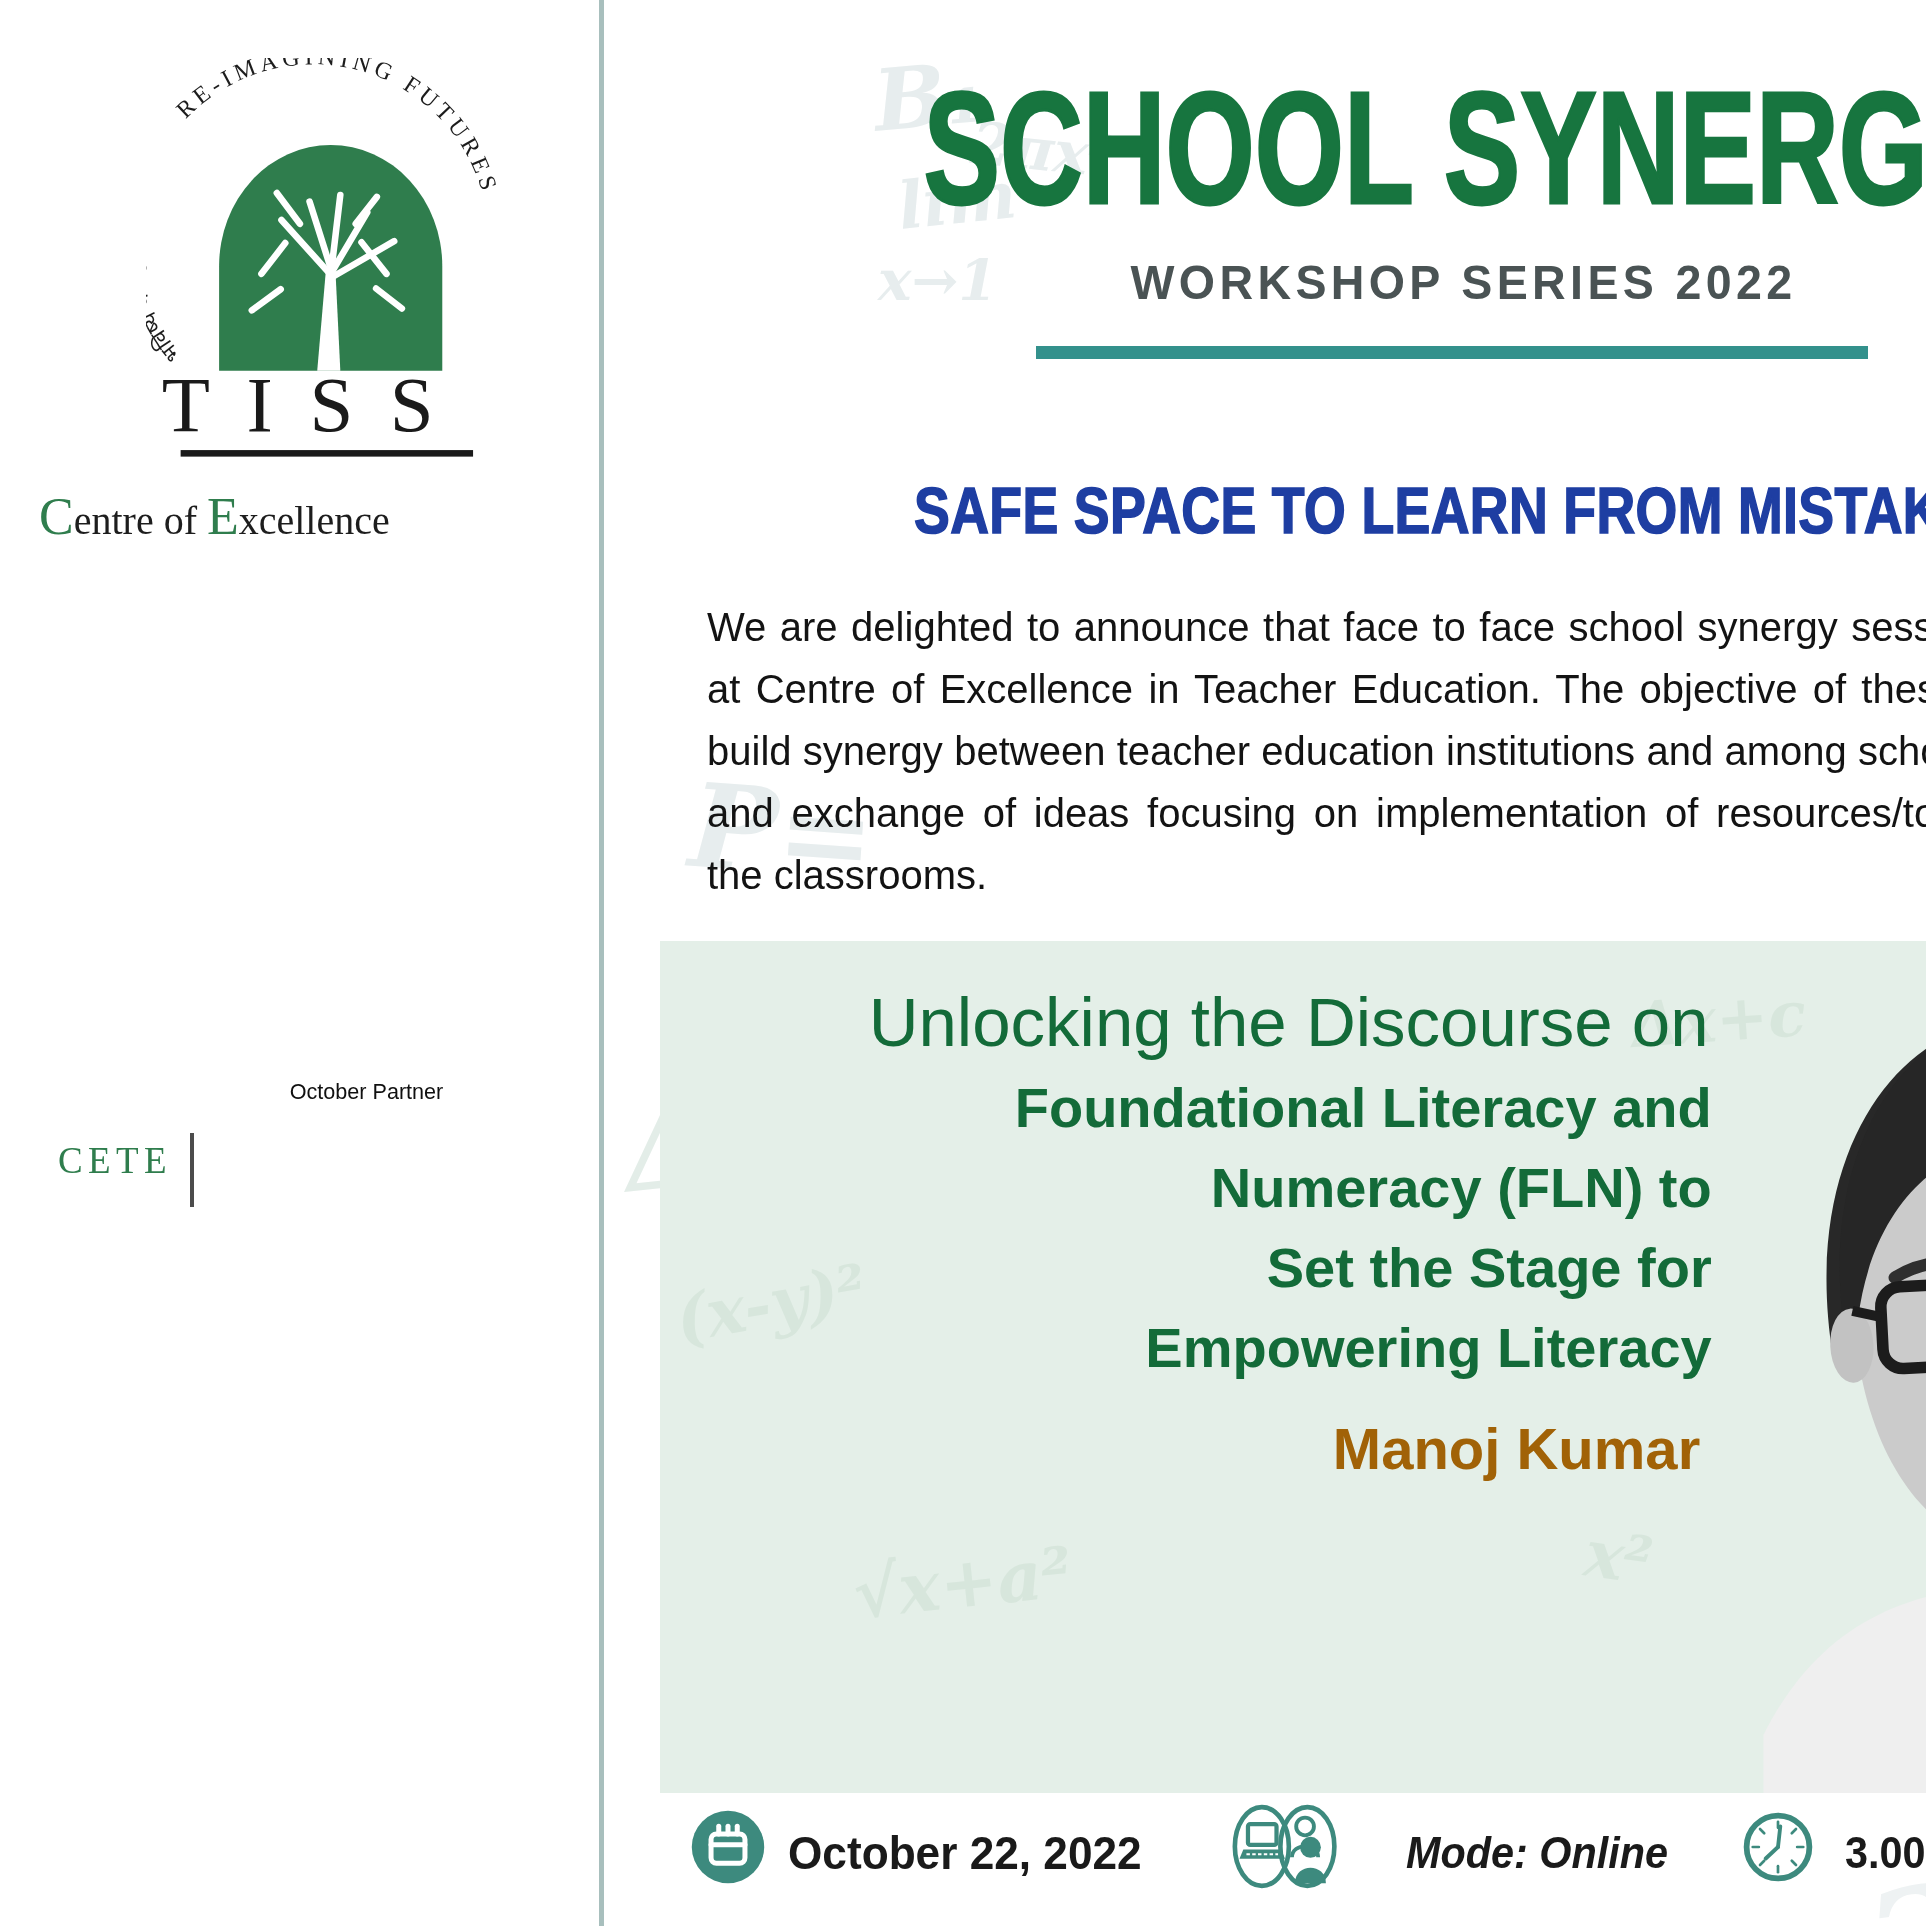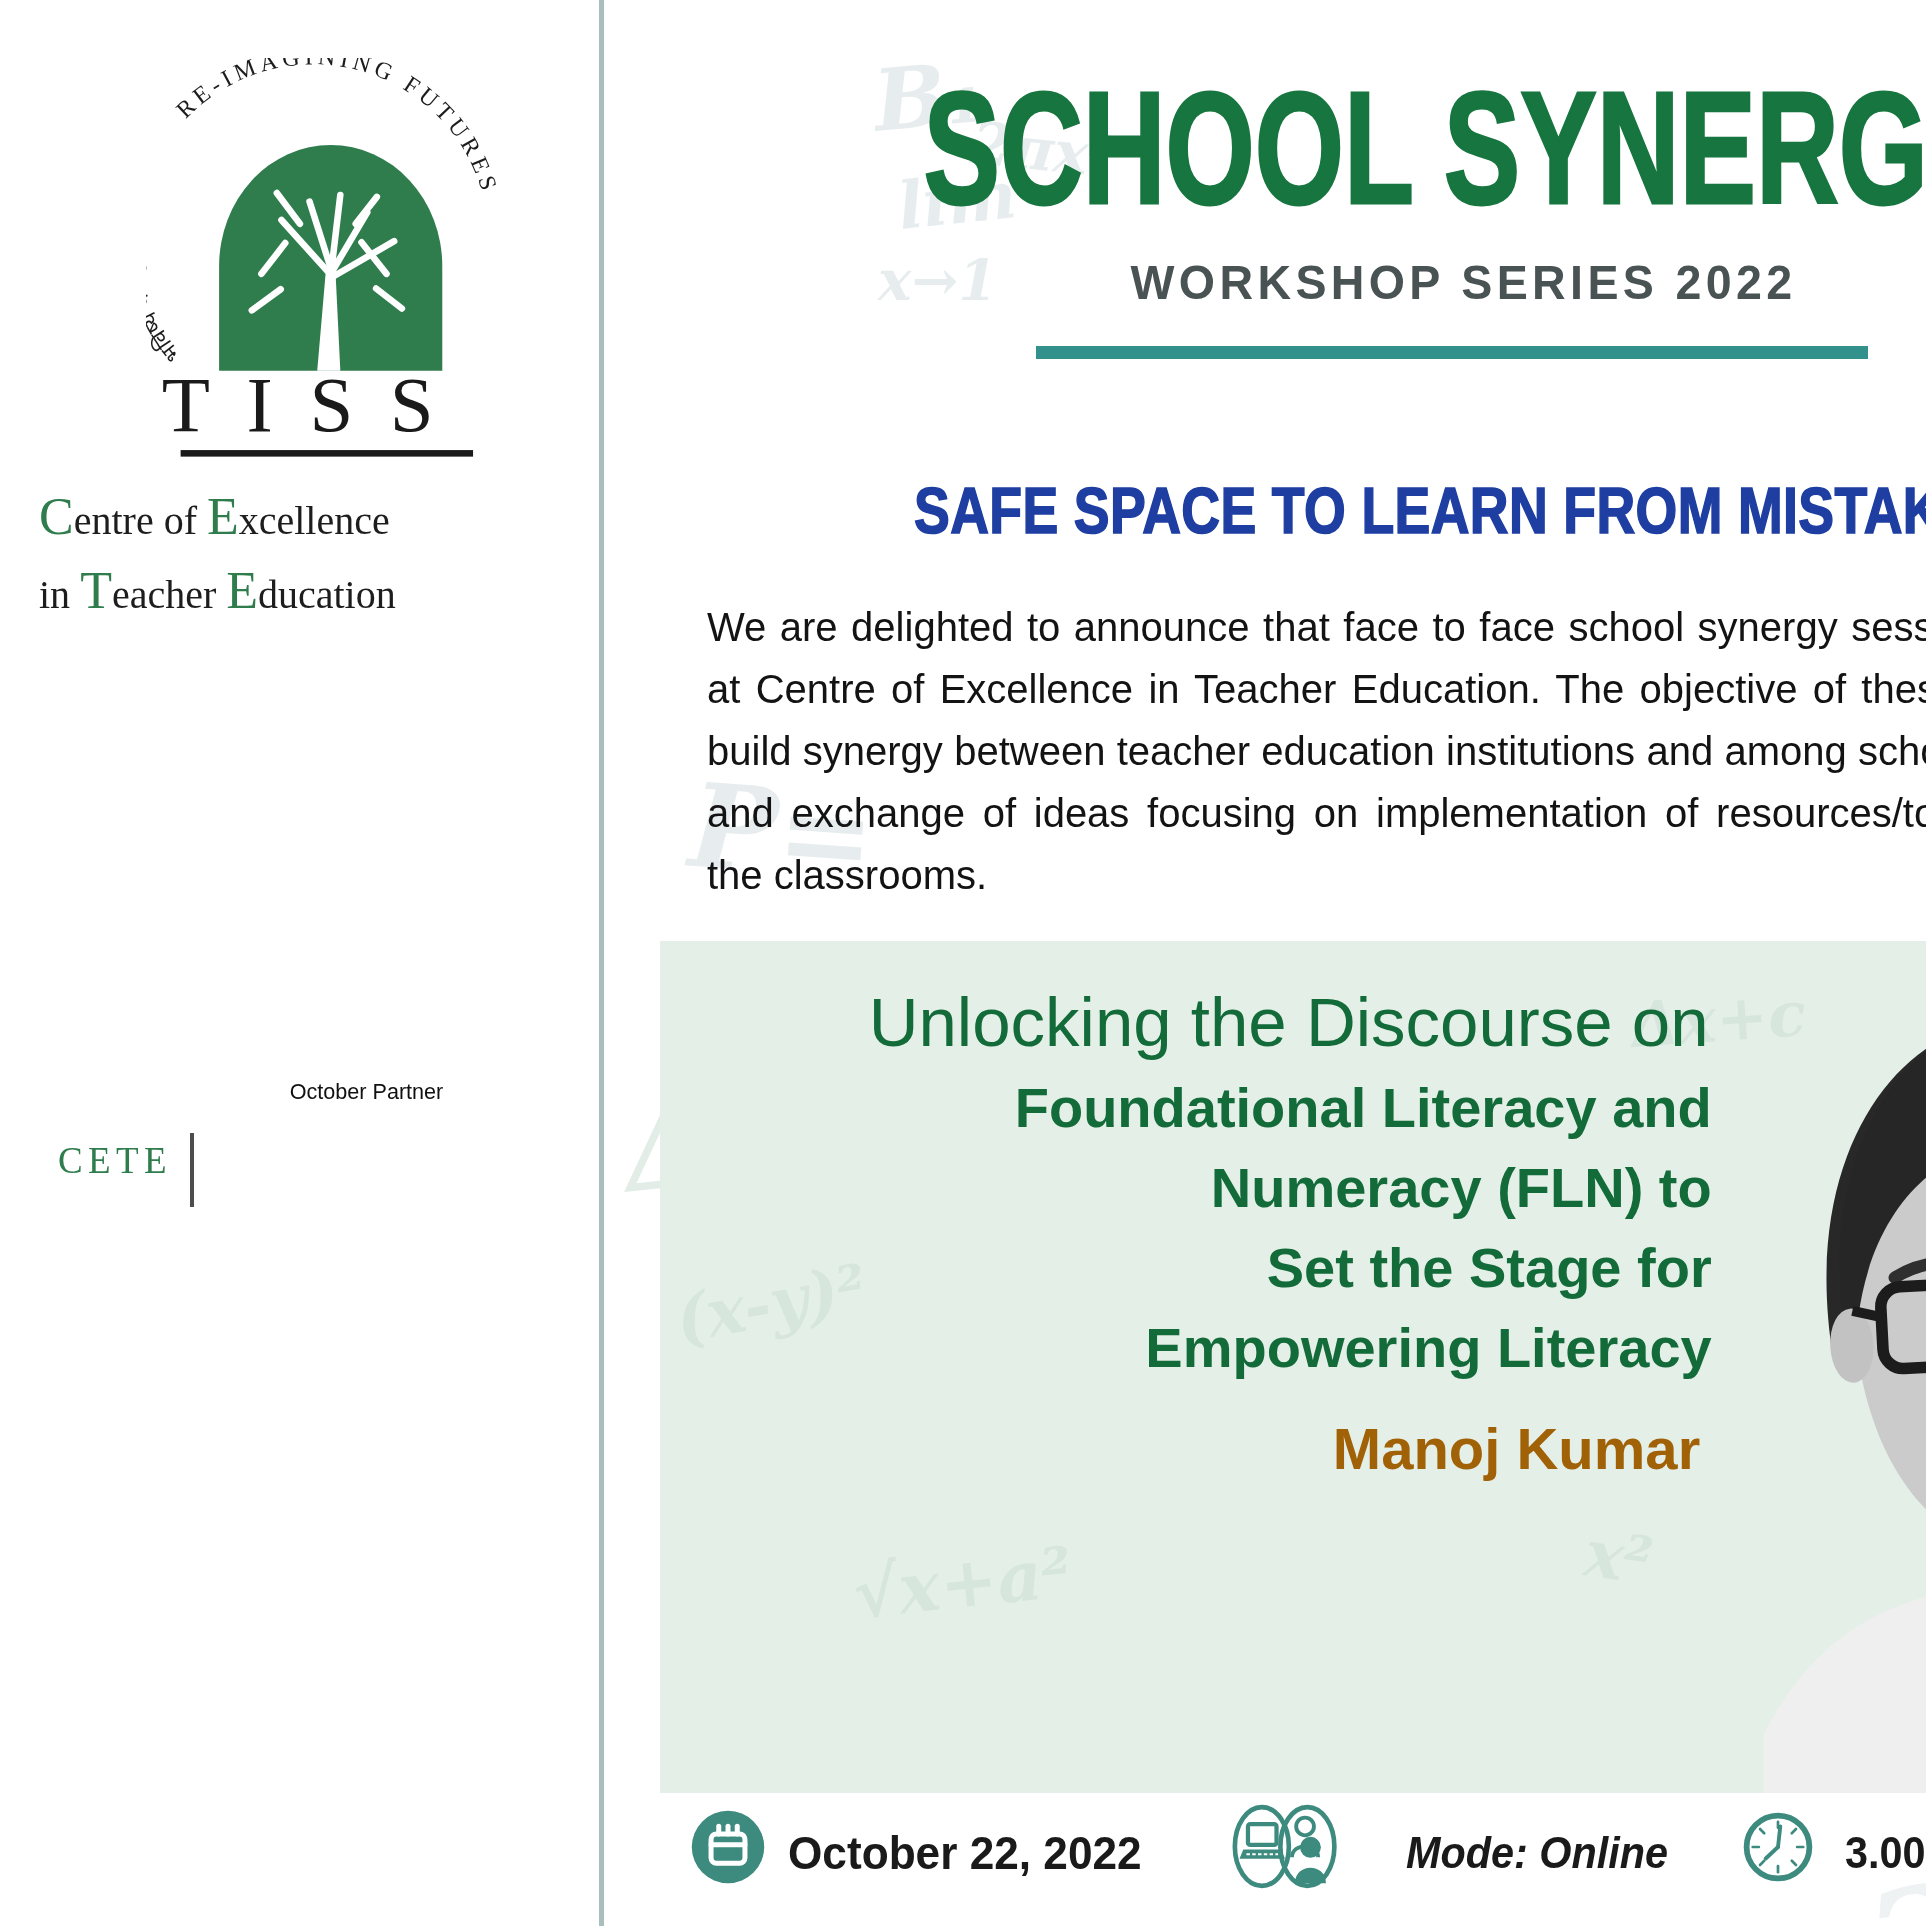--- a/index.html
+++ b/index.html
@@ -89,23 +89,20 @@
         <path d="M545,430 L600,360"></path>
       </g>
     </g>
     <text x="442" y="968" text-anchor="middle" font-family="Liberation Serif, serif" font-size="205" letter-spacing="95" fill="#1a1a1a">TISS</text>
     <rect x="90" y="1018" width="760" height="17" fill="#1a1a1a"></rect>
   </svg>
 
   <div class="org-name">
     <div>
       <span class="cap">C</span><span>entre of </span><span class="cap">E</span><span>xcellence</span>
-    </div>
-    <div>
-      <span>in </span><span class="cap">T</span><span>eacher </span><span class="cap">E</span><span>ducation</span>
     </div>
   </div>
 
   <div class="founding">October Partner</div>
   <div class="partner-primary">CETE</div>
   <div class="partner-bar"></div>
 
   <div class="divider"></div>
 
   <div class="main-title">

